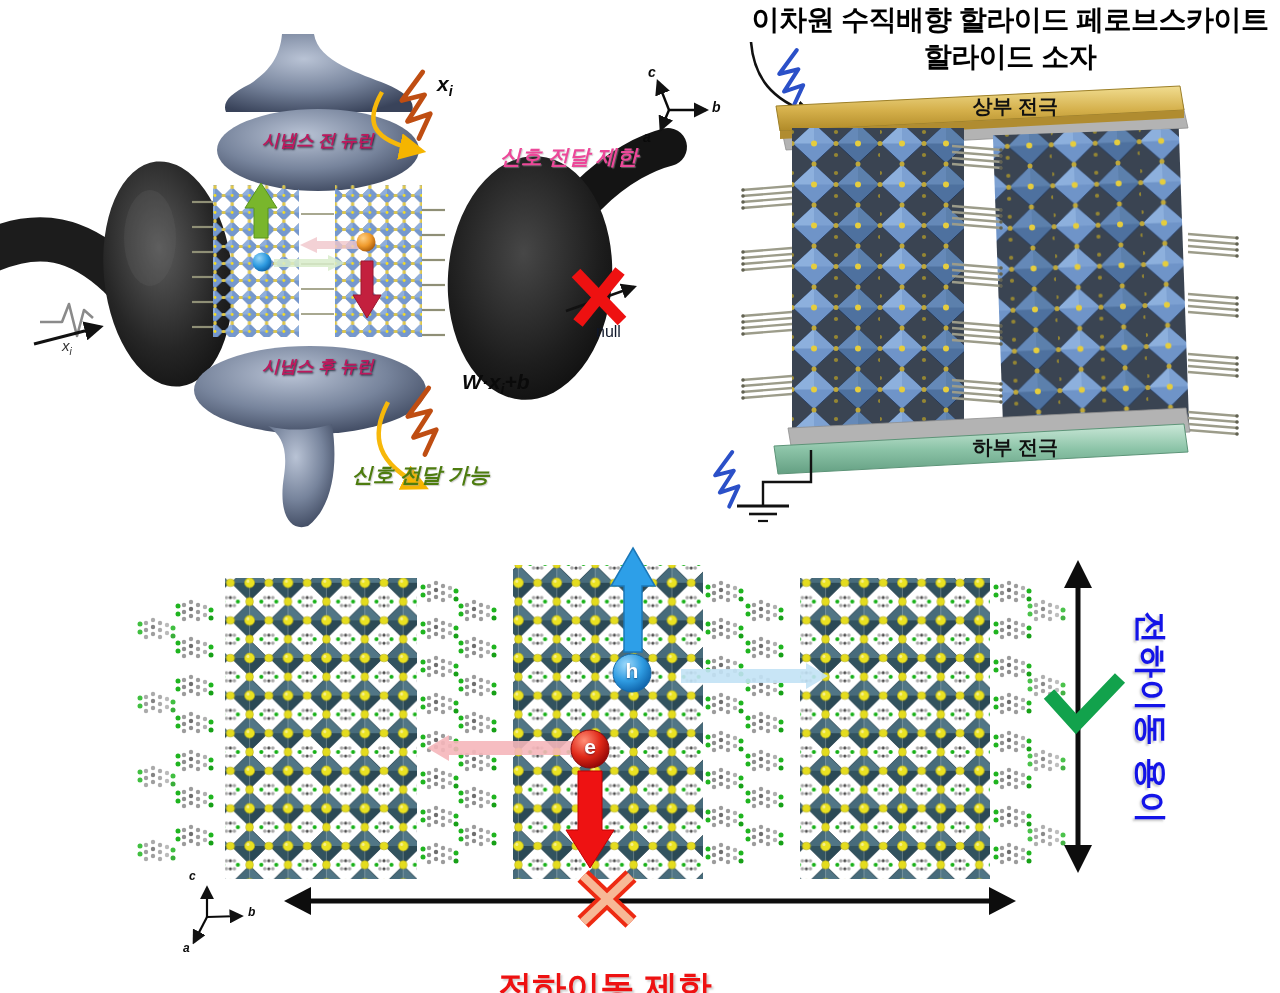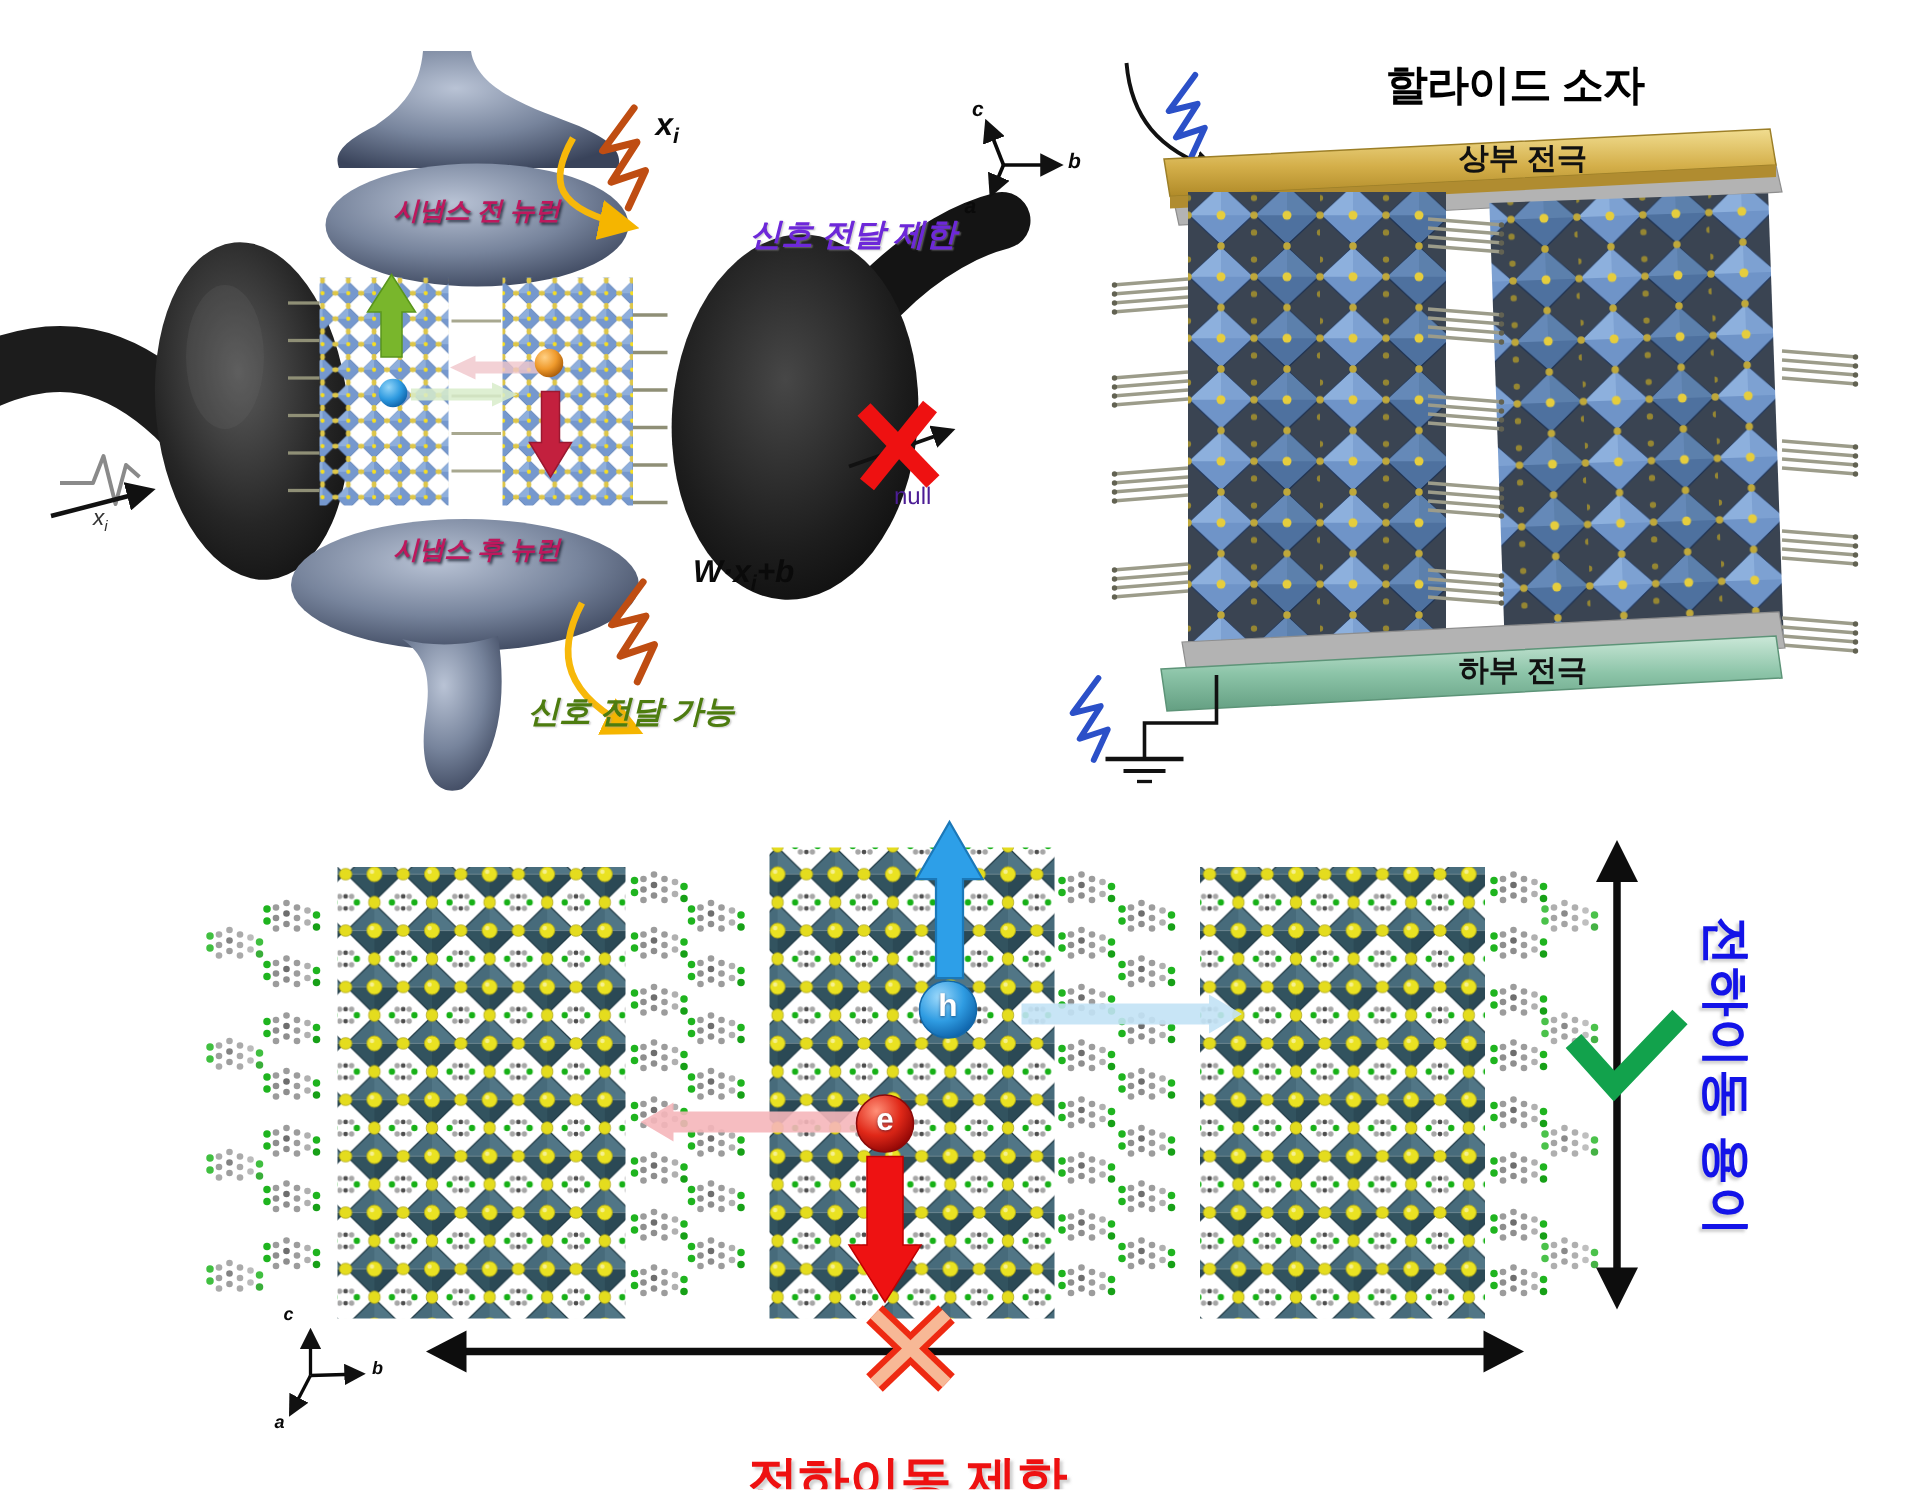--- a/index.html
+++ b/index.html
@@ -17,21 +17,21 @@
   .sig-lbl{font-weight:800;font-style:italic;font-size:21px;text-shadow:1px 1px 1px rgba(160,160,160,.5);}
   .math-lbl{font-weight:800;font-style:italic;color:#0a0a0a;}
   .axis-lbl{font-weight:800;font-style:italic;color:#0a0a0a;}
   .carrier-lbl{width:26px;text-align:center;font-weight:800;font-size:21px;color:#fff;
                text-shadow:0 1px 2px rgba(0,0,40,.5);}
   .easy-lbl{width:220px;height:40px;text-align:center;font-weight:900;font-size:33px;
             transform:rotate(90deg);transform-origin:center;letter-spacing:1px;
             text-shadow:2px 2px 2px rgba(170,170,170,.55);}
   .restrict-lbl{width:230px;text-align:center;font-weight:900;font-size:34px;
                 text-shadow:2px 2px 2px rgba(170,170,170,.55);margin-top:40px;}
-  .null-lbl{font-size:16px;color:#4c1d95;font-weight:400;}
+  .null-lbl{font-size:16px;color:#0f172a;font-weight:400;}
 </style>
 </head>
 <body>
 
 <div id="fig">
 
 <svg id="art" width="1280" height="993" viewBox="0 0 1280 993">
 <defs>
   <marker id="mB" viewBox="0 0 10 10" refX="8" refY="5" markerWidth="6.5" markerHeight="6.5" orient="auto-start-reverse">
     <path d="M0,0 L10,5 L0,10 Z" fill="#111"></path>
@@ -406,29 +406,30 @@
   </g>
 
   <g stroke="#0a0a0a" stroke-width="2.2">
     <line x1="207" y1="917" x2="207" y2="888" marker-end="url(#mB)"></line>
     <line x1="207" y1="917" x2="241" y2="916" marker-end="url(#mB)"></line>
     <line x1="207" y1="917" x2="194" y2="942" marker-end="url(#mB)"></line>
   </g>
 </g>
 </svg>
 
+<div class="lbl title-line" style="left:740px;top:5px;">이차원 수직배향 할라이드 페로브스카이트</div>
 <div class="lbl title-line" style="left:740px;top:42px;">할라이드 소자</div>
 
 <div class="lbl elec-lbl" style="left:908px;top:96px;">상부 전극</div>
 <div class="lbl elec-lbl" style="left:908px;top:437px;">하부 전극</div>
 
 <div class="lbl neuron-lbl" style="left:228px;top:132px;">시냅스 전 뉴런</div>
 <div class="lbl neuron-lbl" style="left:228px;top:358px;">시냅스 후 뉴런</div>
 
-<div class="lbl sig-lbl" style="left:500px;top:146px;color:#6d28d9;">신호 전달 제한</div>
+<div class="lbl sig-lbl" style="left:500px;top:146px;color:#ec4899;">신호 전달 제한</div>
 <div class="lbl sig-lbl" style="left:352px;top:464px;color:#4d7c0f;">신호 전달 가능</div>
 
 <div class="lbl math-lbl" style="left:437px;top:73px;font-size:21px;"><span>x</span><sub>i</sub></div>
 <div class="lbl ital" style="left:62px;top:338px;font-size:15px;color:#333;"><span>x</span><sub>i</sub></div>
 <div class="lbl math-lbl" style="left:462px;top:371px;font-size:21px;"><span>W·x</span><sub>i</sub><span>+b</span></div>
 
 <div class="lbl null-lbl" style="left:596px;top:324px;">null</div>
 
 <div class="lbl axis-lbl" style="left:648px;top:65px;font-size:14px;">c</div>
 <div class="lbl axis-lbl" style="left:712px;top:100px;font-size:14px;">b</div>

